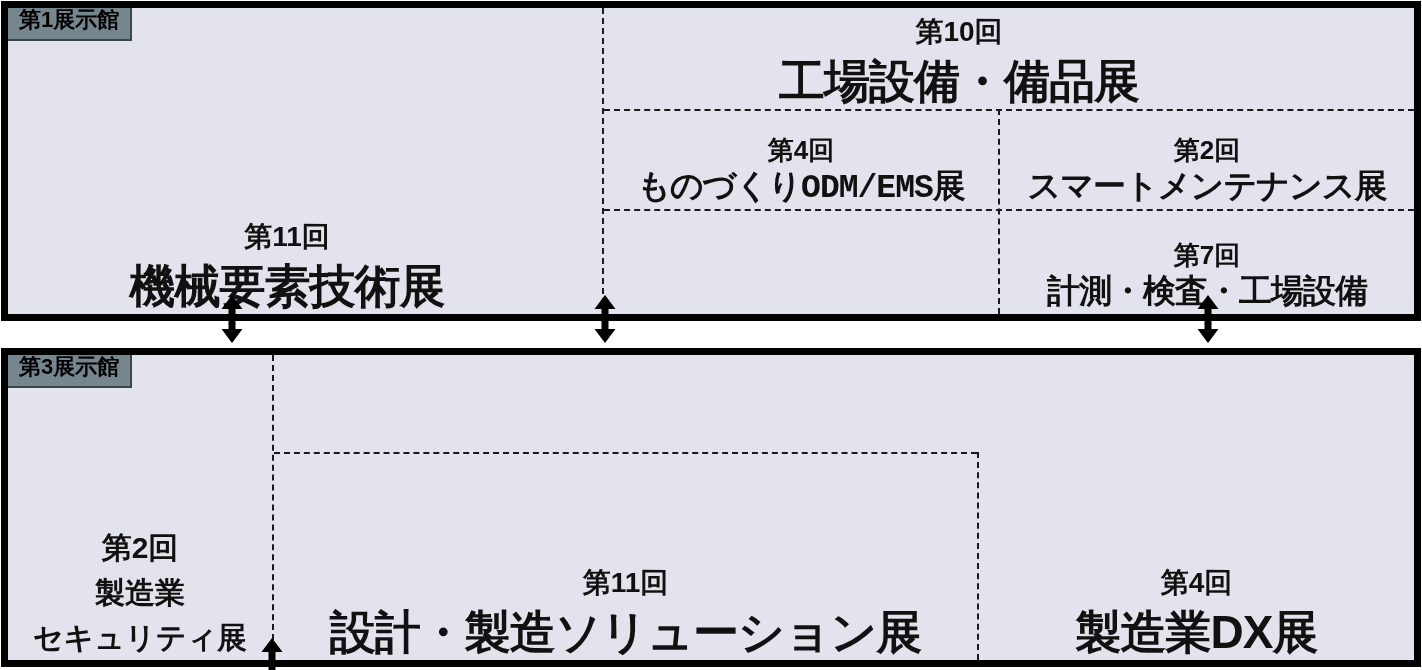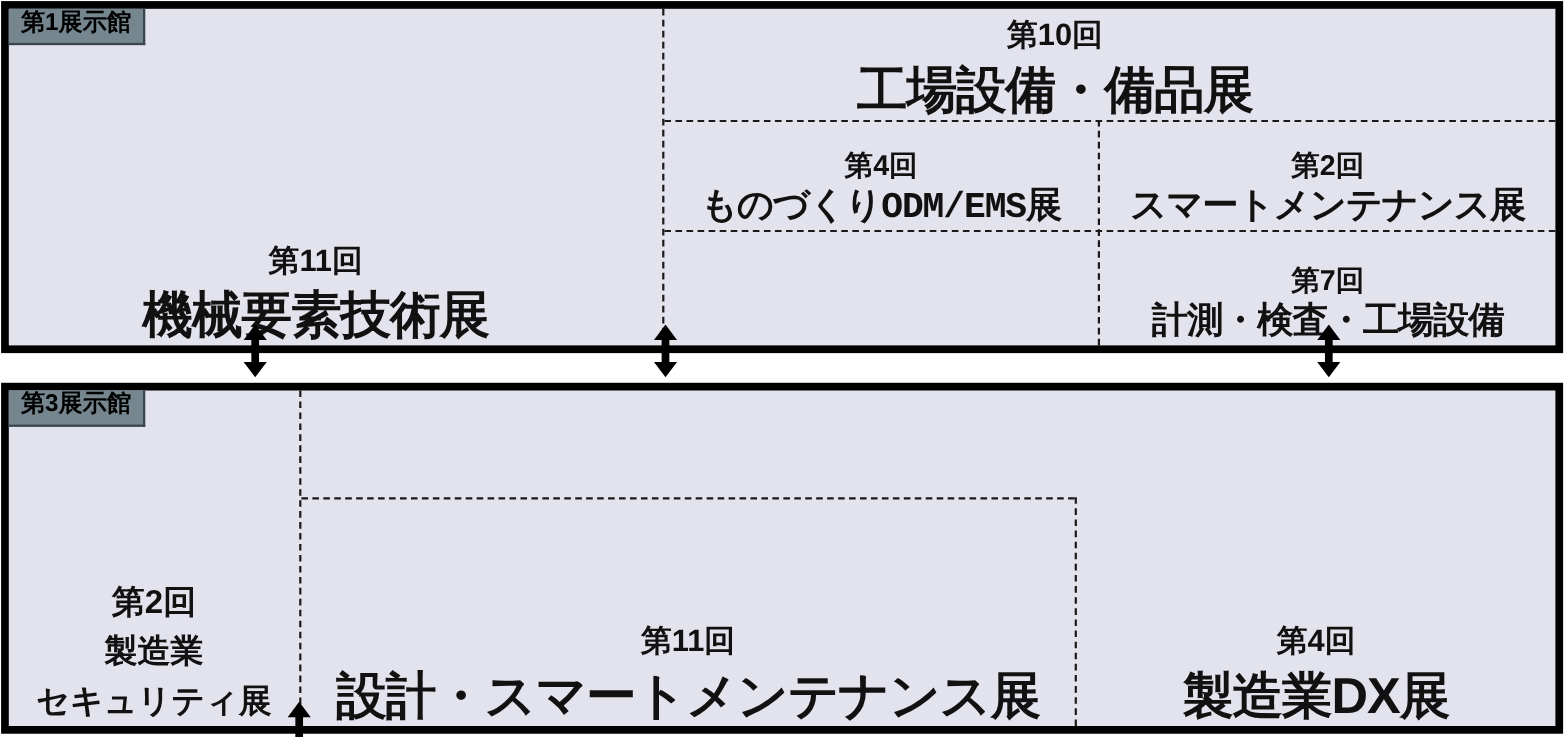--- a/index.html
+++ b/index.html
@@ -130,21 +130,21 @@
       <div>製造業</div>
       <div>セキュリティ展</div>
     </div>
 
     <div class="vline" style="left:264px;top:0;bottom:0;"></div>
     <div class="hline" style="left:266px;top:97px;width:703px;"></div>
     <div class="vline" style="left:969px;top:97px;bottom:0;"></div>
 
     <div class="cell" style="left:266px;top:99px;width:703px;bottom:0;">
       <div class="edition">第11回</div>
-      <div class="t-xl">設計・スマートメンテナンス展</div>
+      <div class="t-xl">設計・製造ソリューション展</div>
     </div>
 
     <div class="cell" style="left:971px;top:0;right:0;height:100%;">
       <div class="edition">第4回</div>
       <div class="t-lg">製造業DX展</div>
     </div>
   </section>
 
   <div class="arrow" style="left:261px;top:638px;">
     <svg width="22" height="32" viewBox="0 0 22 32">

